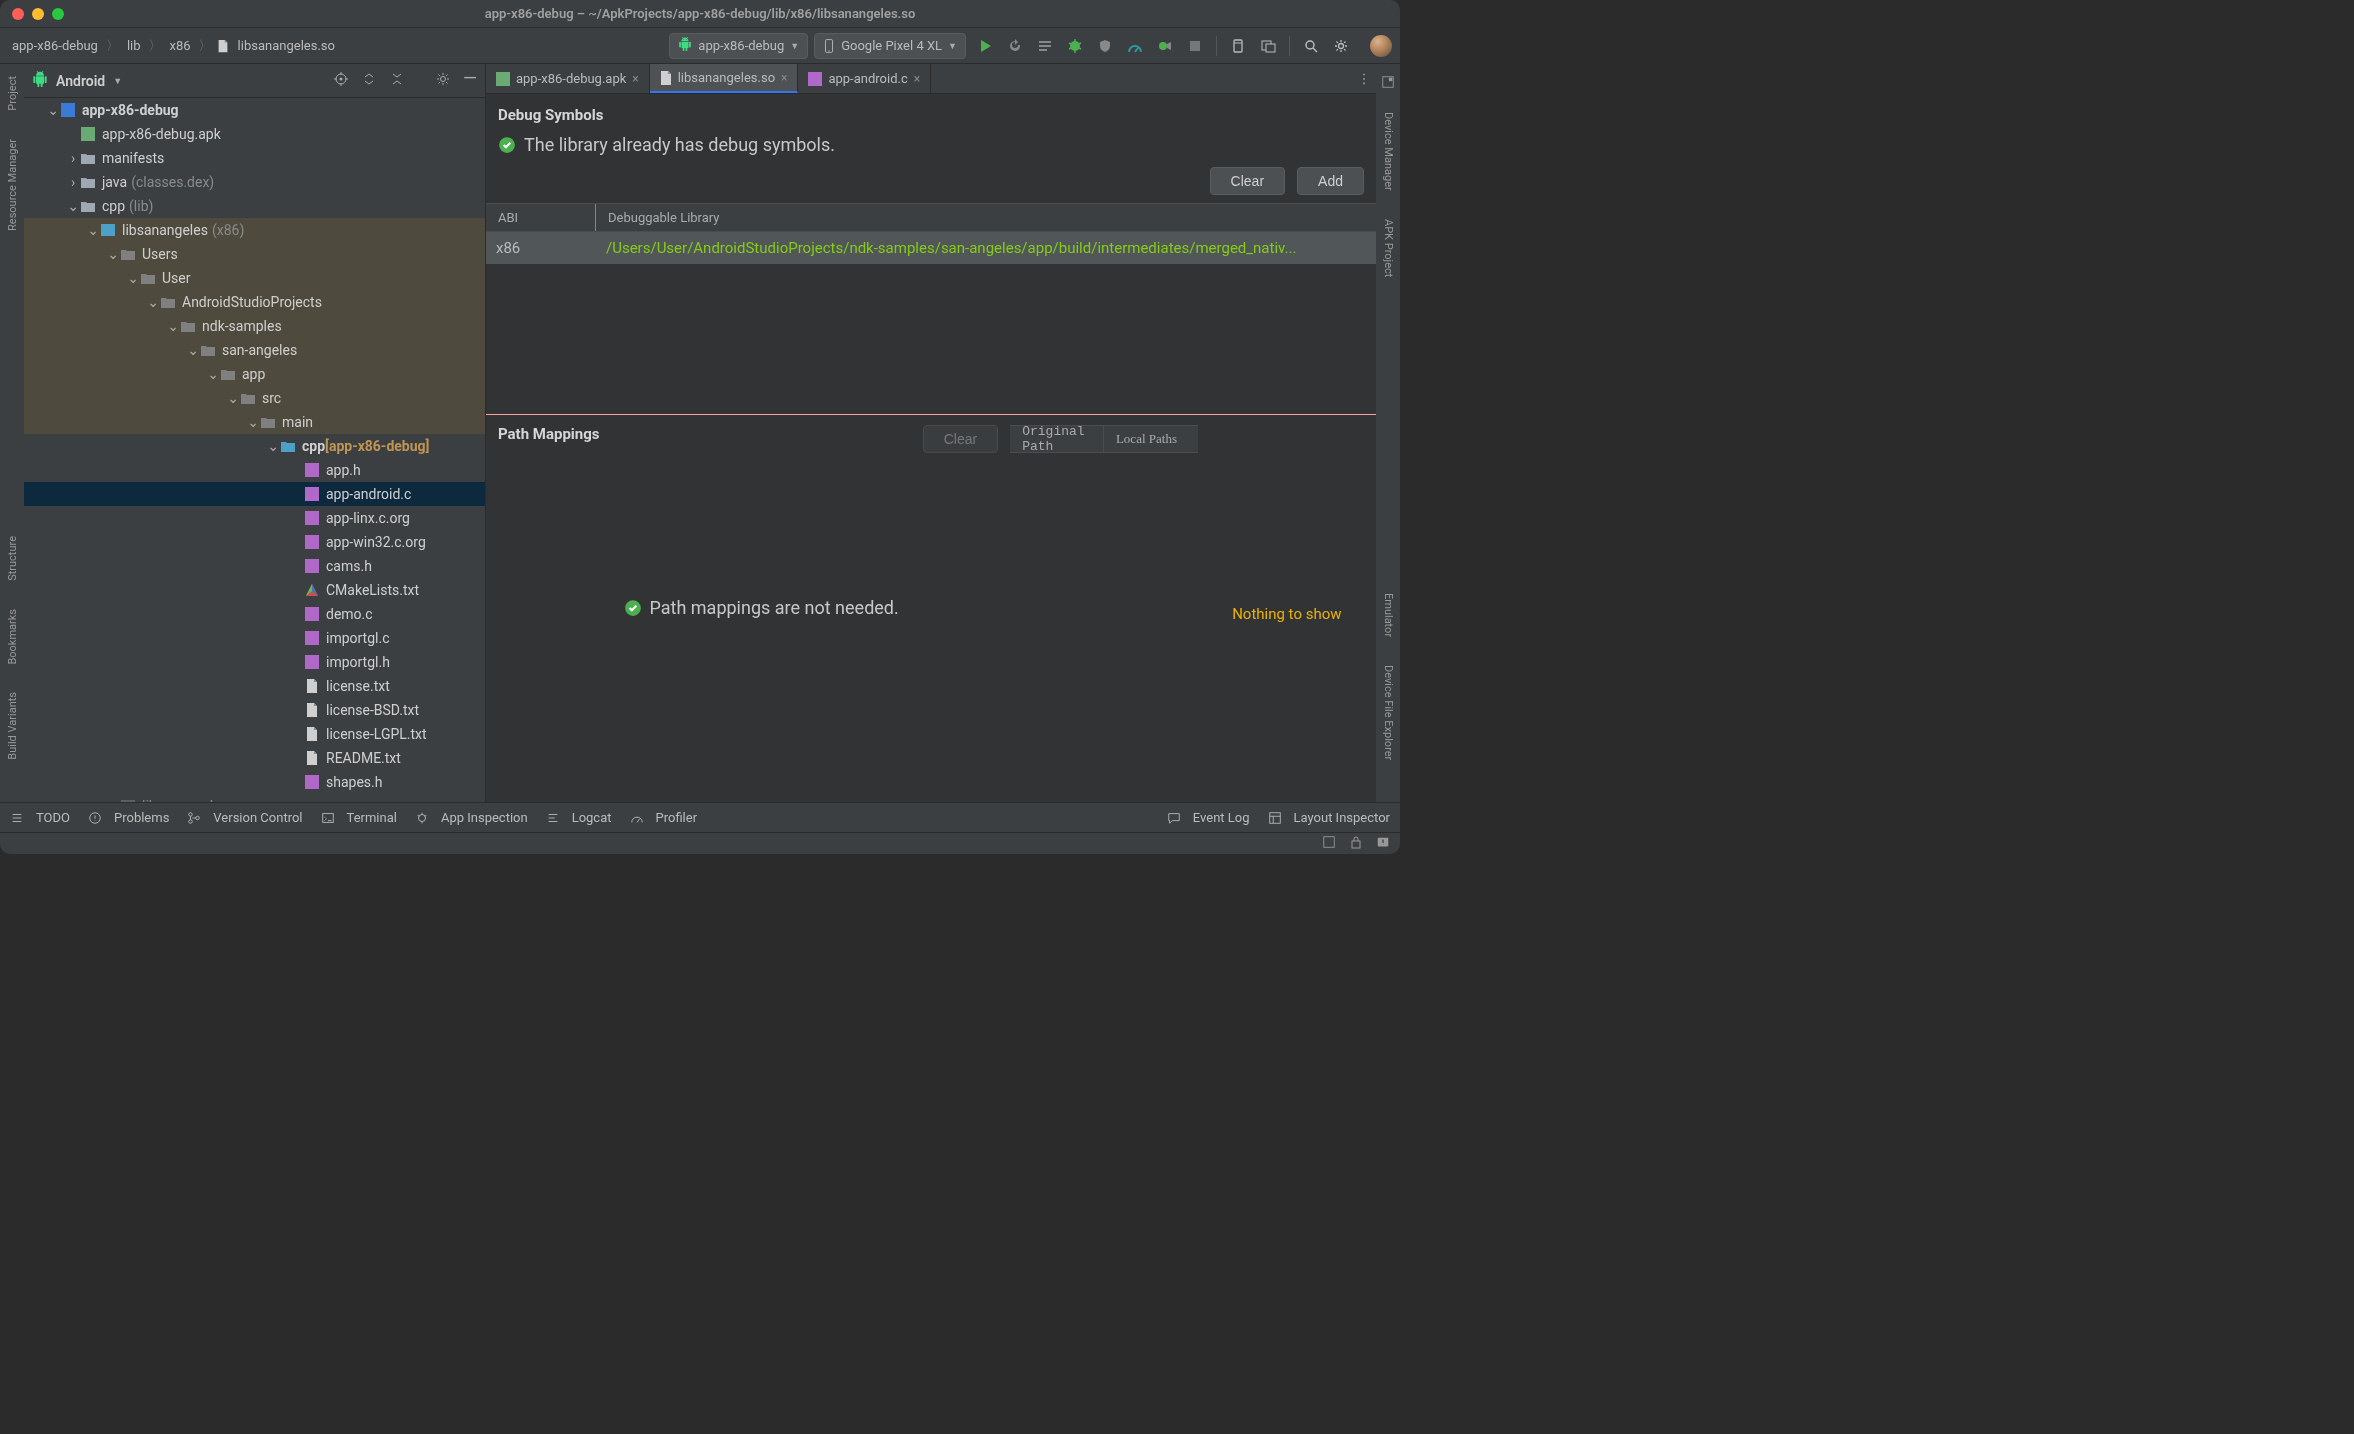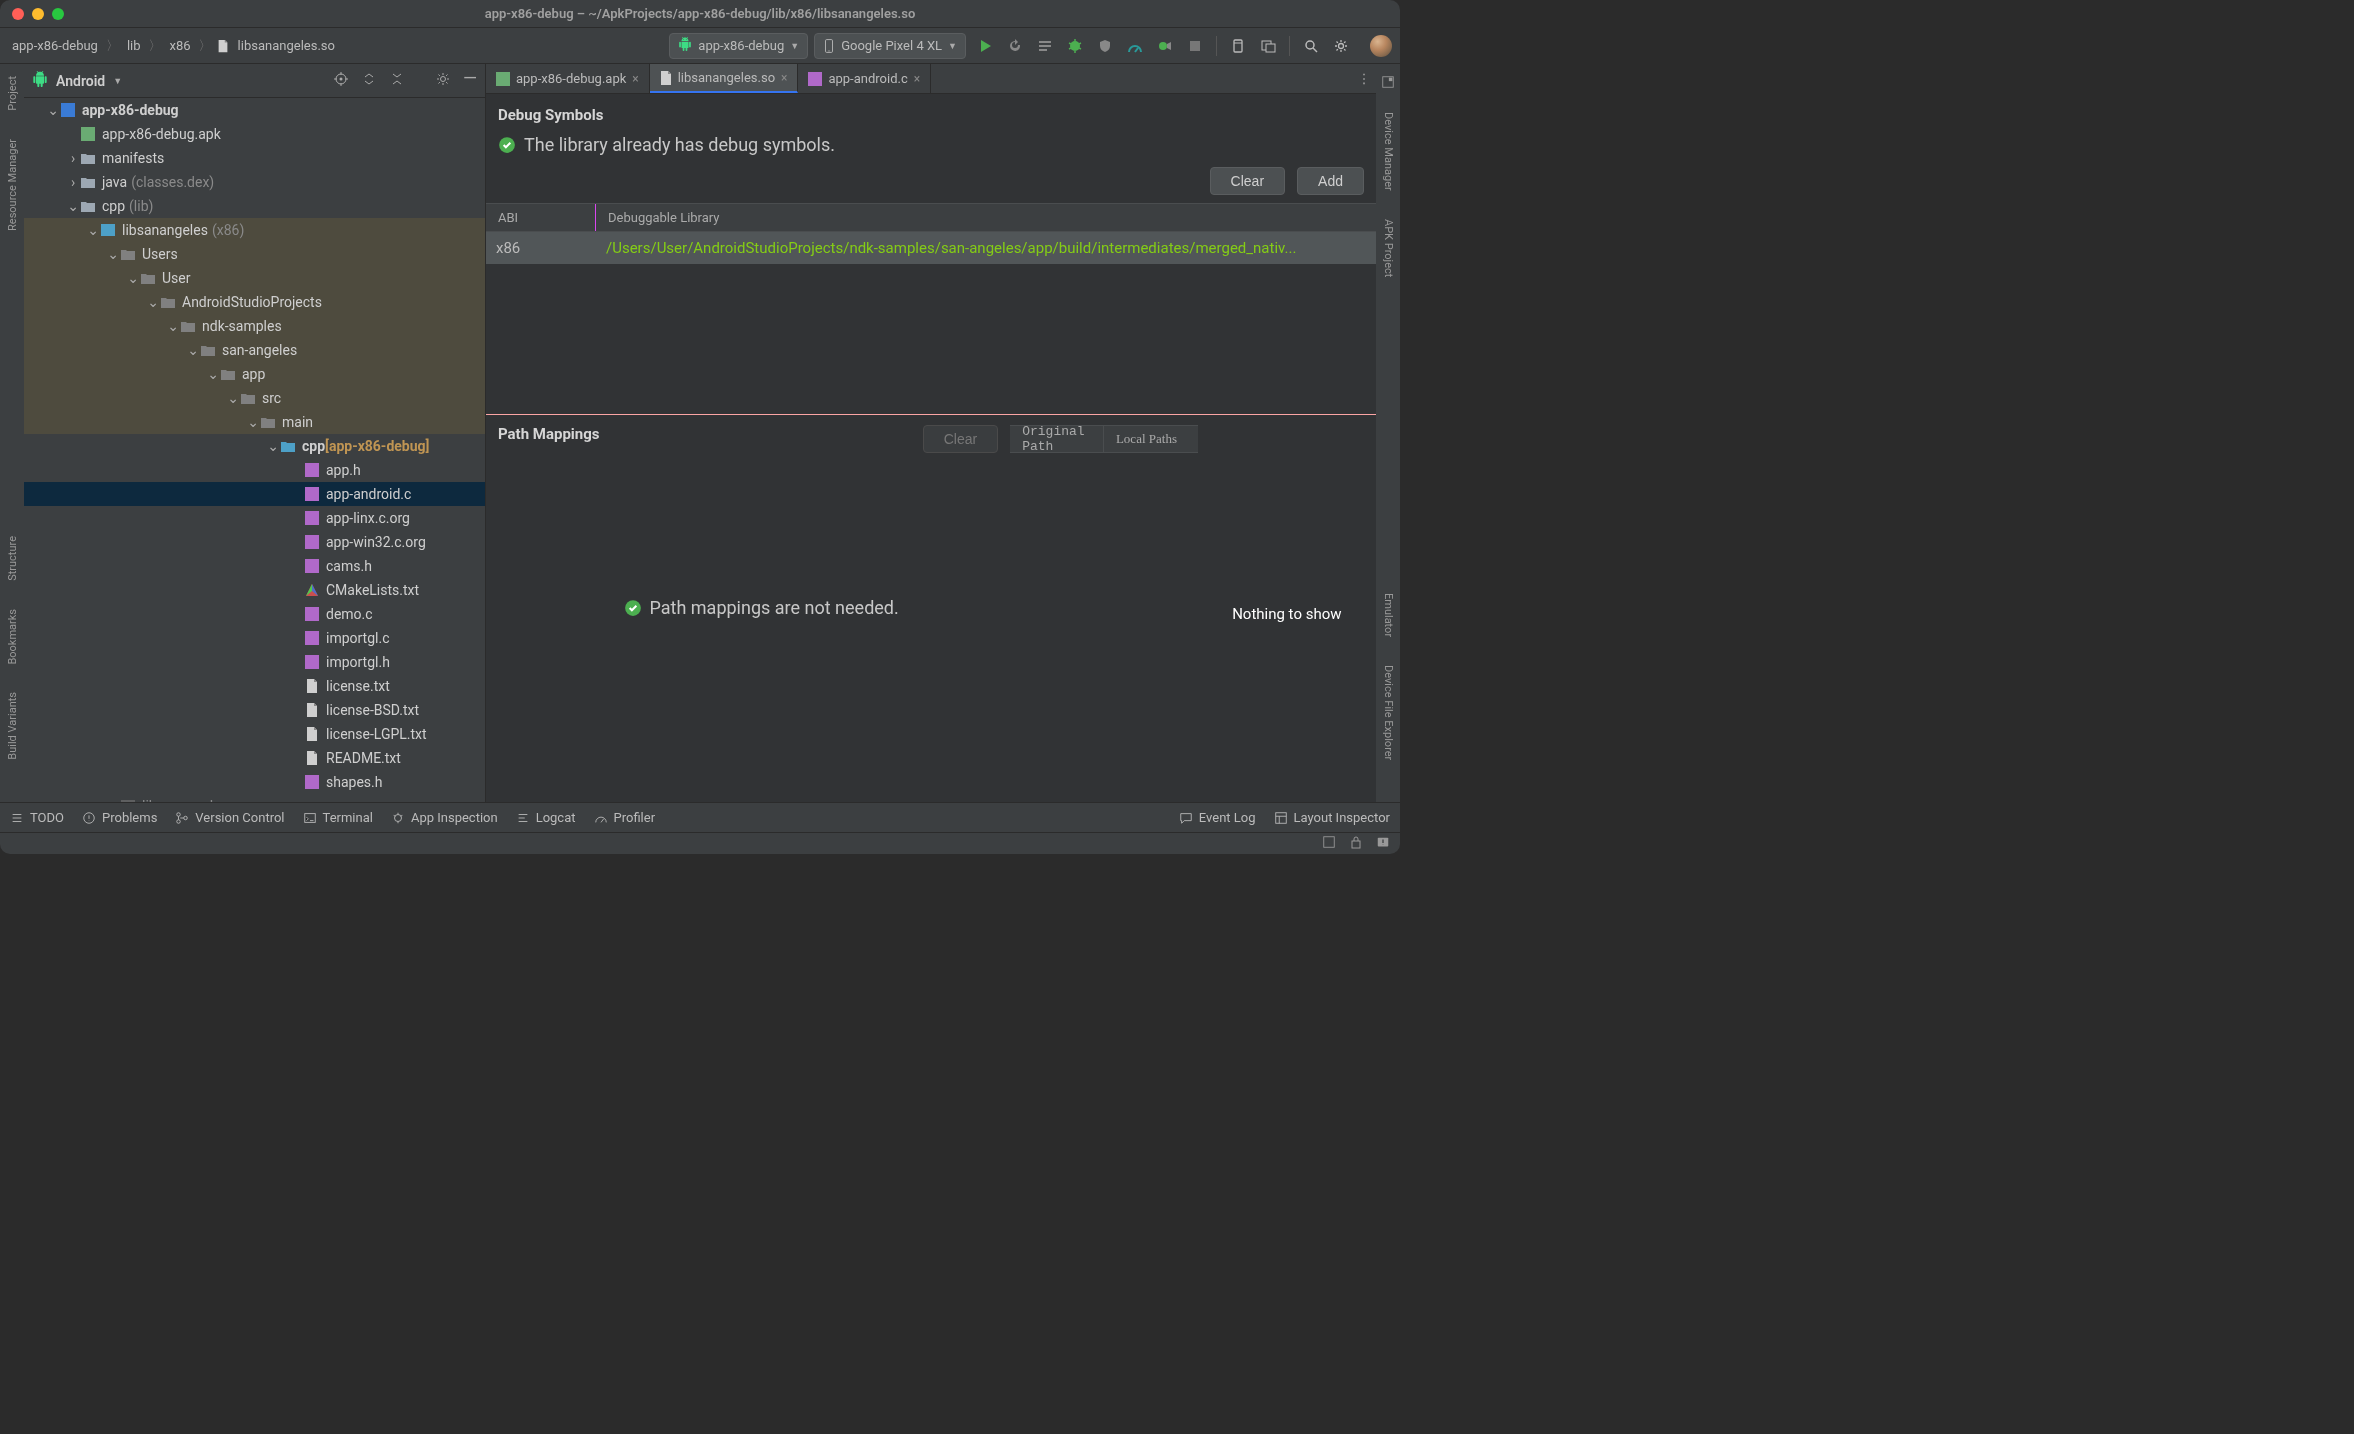--- a/index.html
+++ b/index.html
@@ -170,36 +170,36 @@
 .table { border-top: 1px solid #4a4d4f; }
 .thead { display: flex; background: #3c3f41; height: 28px; align-items: center; font-size: 13px; color: #aaa; border-bottom: 1px solid #4a4d4f; }
 .th-abi { width: 110px; padding-left: 12px; border-right: 1px solid #d946ef; height: 100%; display:flex; align-items:center; }
 .th-lib { flex: 1; padding-left: 12px; }
 .trow { display: flex; height: 32px; align-items: center; background: #515658; font-size: 15px; }
 .td-abi { width: 110px; padding-left: 10px; }
 .td-lib { flex: 1; padding-left: 10px; overflow: hidden; text-overflow: ellipsis; white-space: nowrap; color: #84cc16; }
 .path-mappings { border-top: 1px solid #fca5a5; padding-top: 10px; display:flex; flex-direction:row; min-height:0; }
 .mapping-table-empty {
   flex: 1; display: flex; align-items: center; justify-content: center;
-  color: #ffffff; font-size: 15px; background: #313335;
+  color: #eab308; font-size: 15px; background: #313335;
 }
 .thead2 { display: flex; background: #3c3f41; height: 28px; align-items: center; font-size: 13px; color: #aaa; border-top:1px solid #4a4d4f; border-bottom:1px solid #4a4d4f; }
 .th-orig { width: 50%; padding-left: 12px; border-right: 1px solid #4a4d4f; height:100%; display:flex; align-items:center;font-family:Liberation Mono, monospace; }
 .th-local { flex: 1; padding-left: 12px; font-family: Liberation Serif, serif; }
 
 
 .bottom-bar {
   height: 30px;
   background: #3c3f41;
   border-top: 1px solid #2b2b2b;
   display: flex; align-items: center;
   padding: 0 10px; gap: 18px;
   font-size: 13px; color: #bbb;
 }
-.bottom-bar .bb-item { display: flex; align-items: center; gap: 6px; }
+.bottom-bar .bb-item { display: flex; align-items: center; gap: 12px; }
 .bottom-bar-spacer { flex: 1; }
 
 
 .status-strip {
   height: 22px; background: #3c3f41;
   border-top: 1px solid #2b2b2b;
   display: flex; align-items: center; justify-content: flex-end;
   padding: 0 10px; gap: 14px; color: #999;
 }
 

